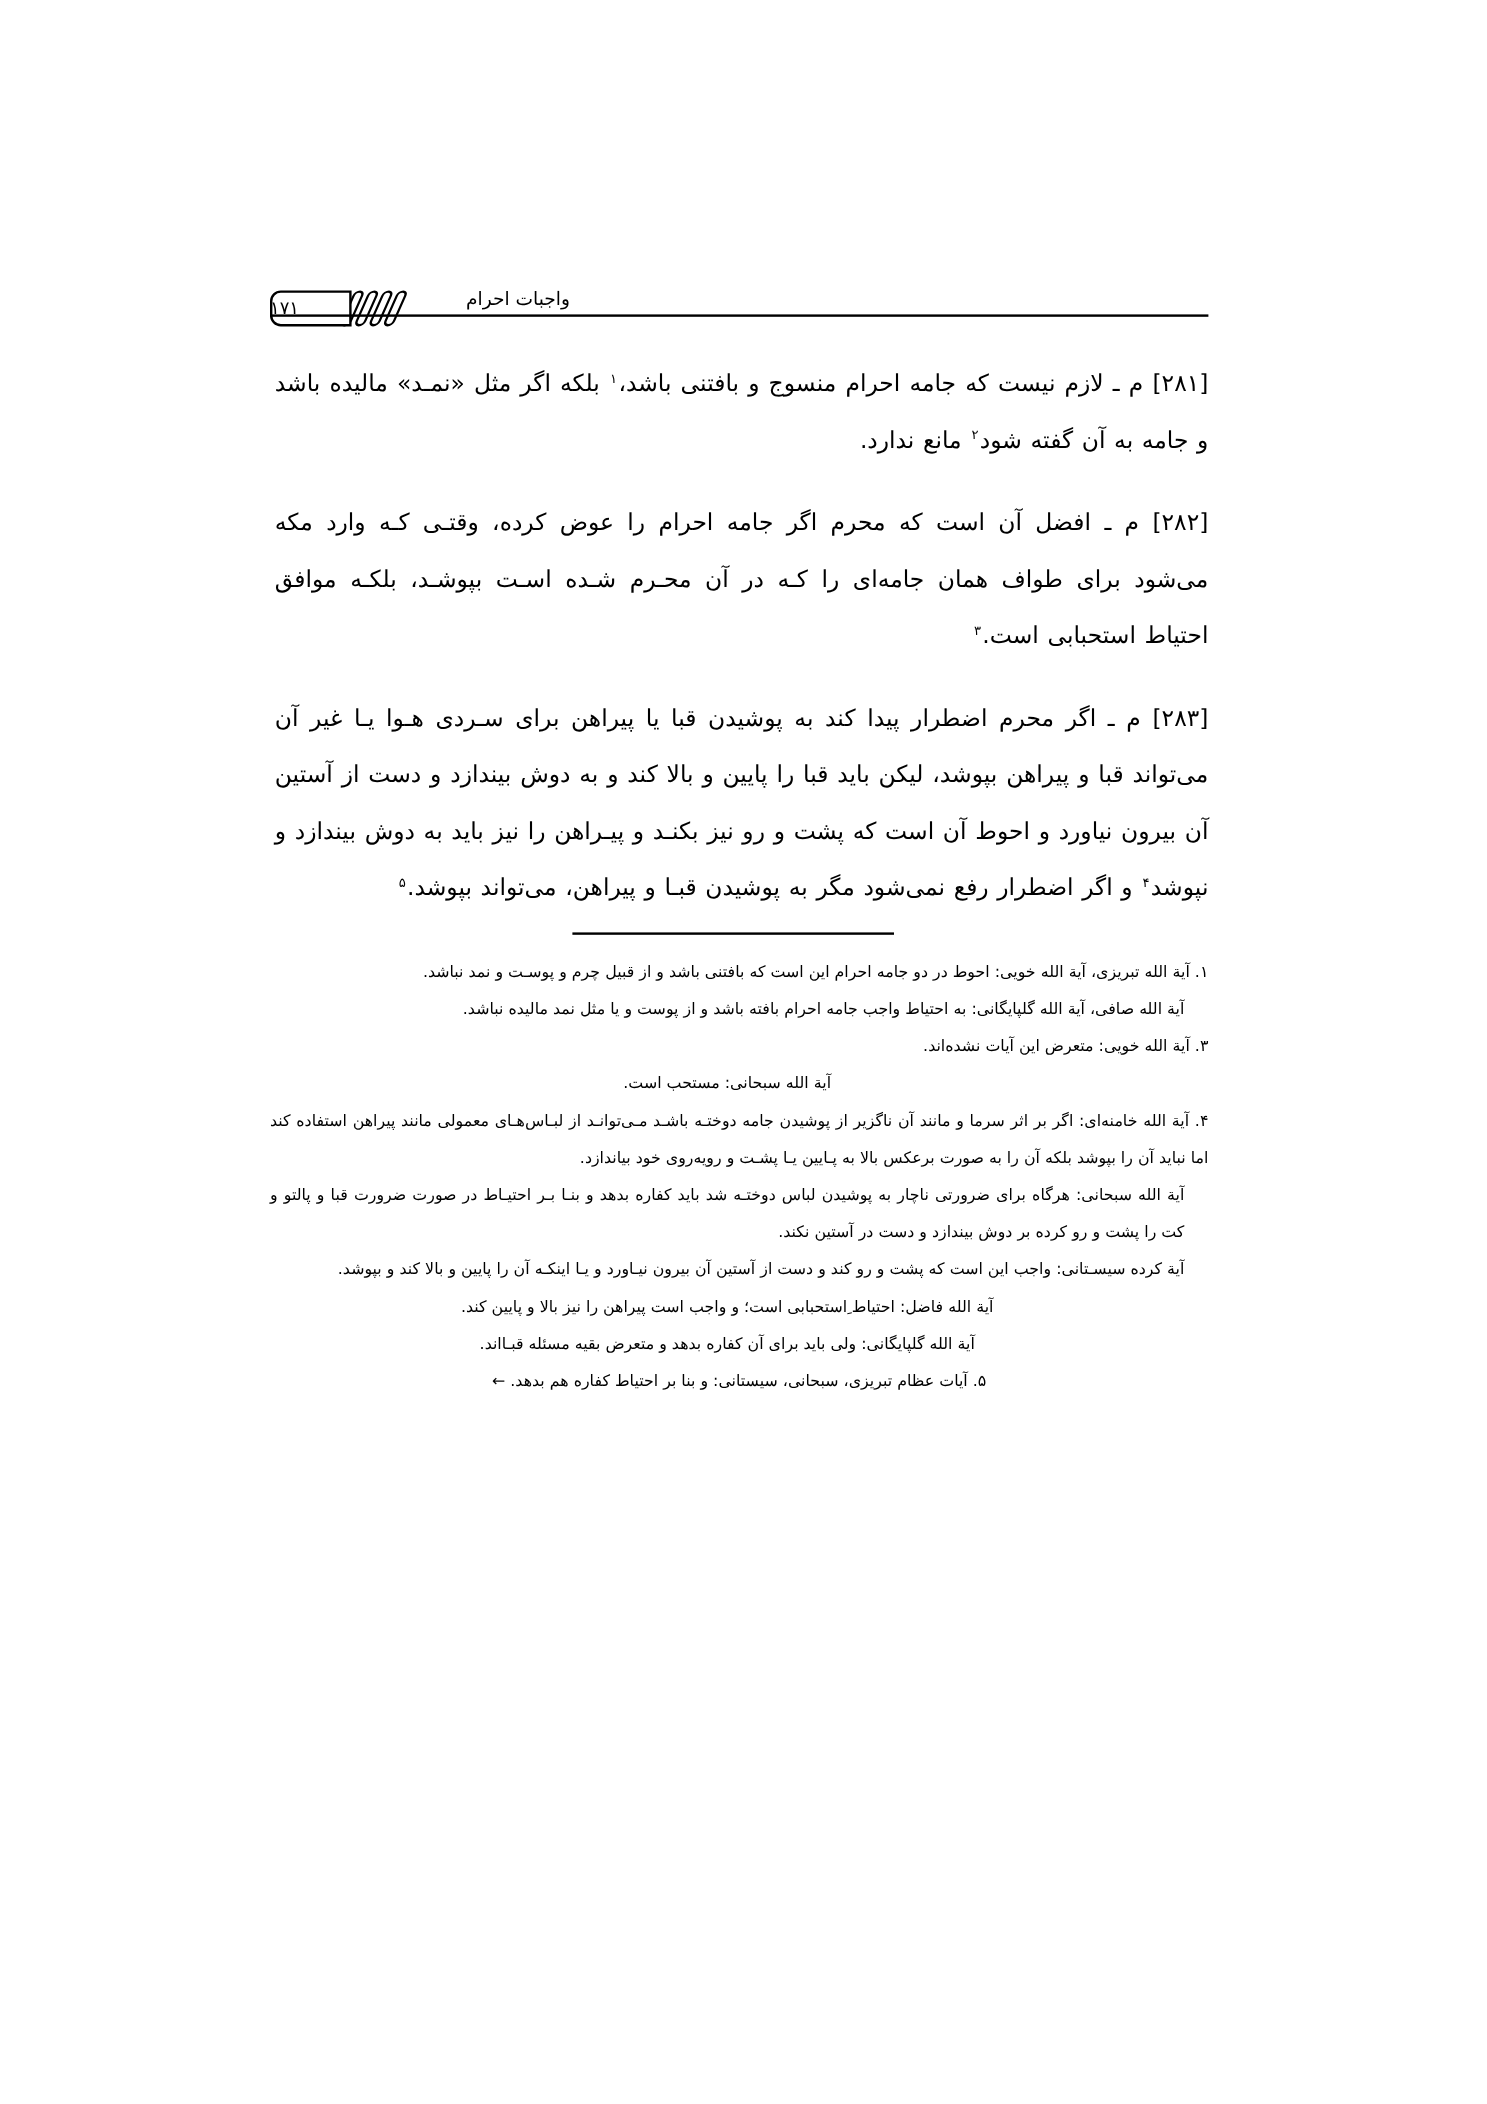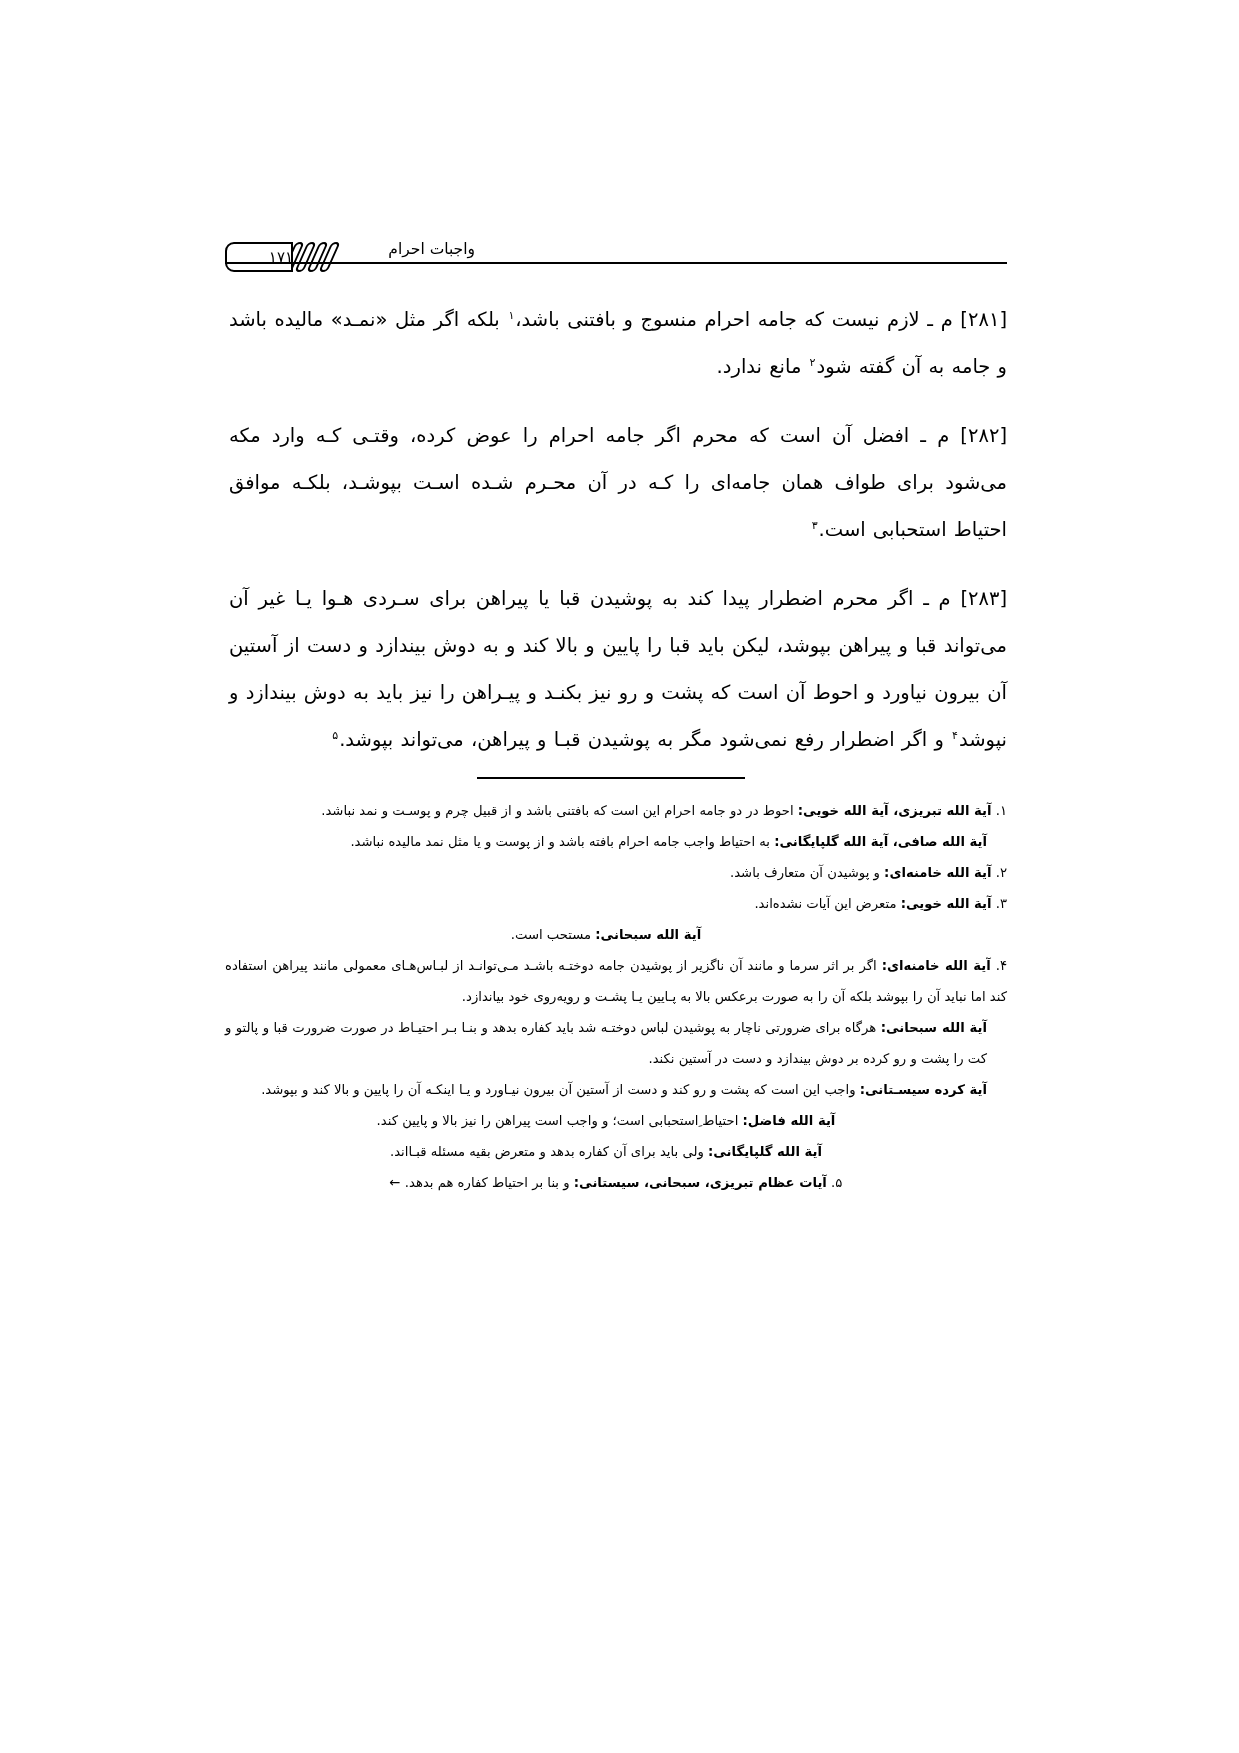--- a/index.html
+++ b/index.html
@@ -73,21 +73,21 @@
     border-radius: 9px 0 0 9px;
     border-left: 2px solid #000;
     box-sizing: border-box;
     background: #fff;
   }
   .folio-num {
     position: absolute;
     left: 0;
     bottom: 4px;
     width: 68px;
-    text-align: right;
+    text-align: left;
     font-size: 15px;
     line-height: 22px;
   }
   .slash {
     position: absolute;
     bottom: 0px;
     width: 9px;
     height: 30px;
     border: 2px solid #000;
     border-radius: 6px;
@@ -143,21 +143,21 @@
     text-align: justify;
     text-align-last: right;
   }
   .fn-item.indent {
     padding-right: 20px;
   }
   .fn-marker {
     font-weight: normal;
   }
   .fn-authority {
-    font-weight: bold;
+    font-weight: normal;
   }
   .fn-text { font-weight: normal; }
   .fn-center-ish { text-align: center; text-align-last: center; }
 </style>
 </head>
 <body>
 
 <div class="page">
   <div class="content">
 
@@ -186,21 +186,20 @@
 
     <div class="fn-rule"></div>
 
     <div class="footnotes">
 
       <div class="fn-item"><span class="fn-marker">۱.</span> <span class="fn-authority">آیة الله تبریزی، آیة الله خویی:</span><span class="fn-text"> احوط در دو جامه احرام این است که بافتنی باشد و از قبیل چرم و پوسـت و نمد نباشد.</span></div>
 
       <div class="fn-item indent"><span class="fn-authority">آیة الله صافی، آیة الله گلپایگانی:</span><span class="fn-text"> به احتیاط واجب جامه احرام بافته باشد و از پوست و یا مثل نمد مالیده نباشد.</span></div>
 
 
-      <div class="fn-item"><span class="fn-marker">۲.</span> <span class="fn-authority">آیة الله خامنه‌ای:</span><span class="fn-text"> و پوشیدن آن متعارف باشد.</span></div>
 
       <div class="fn-item"><span class="fn-marker">۳.</span> <span class="fn-authority">آیة الله خویی:</span><span class="fn-text"> متعرض این آیات نشده‌اند.</span></div>
 
       <div class="fn-item indent fn-center-ish"><span class="fn-authority">آیة الله سبحانی:</span><span class="fn-text"> مستحب است.</span></div>
 
       <div class="fn-item"><span class="fn-marker">۴.</span> <span class="fn-authority">آیة الله خامنه‌ای:</span><span class="fn-text"> اگر بر اثر سرما و مانند آن ناگزیر از پوشیدن جامه دوختـه باشـد مـی‌توانـد از لبـاس‌هـای معمولی مانند پیراهن استفاده کند اما نباید آن را بپوشد بلکه آن را به صورت برعکس بالا به پـایین یـا پشـت و رویه‌روی خود بیاندازد.</span></div>
 
       <div class="fn-item indent"><span class="fn-authority">آیة الله سبحانی:</span><span class="fn-text"> هرگاه برای ضرورتی ناچار به پوشیدن لباس دوختـه شد باید کفاره بدهد و بنـا بـر احتیـاط در صورت ضرورت قبا و پالتو و کت را پشت و رو کرده بر دوش بیندازد و دست در آستین نکند.</span></div>
 
       <div class="fn-item indent"><span class="fn-authority">آیة کرده سیسـتانی:</span><span class="fn-text"> واجب این است که پشت و رو کند و دست از آستین آن بیرون نیـاورد و یـا اینکـه آن را پایین و بالا کند و بپوشد.</span></div>

